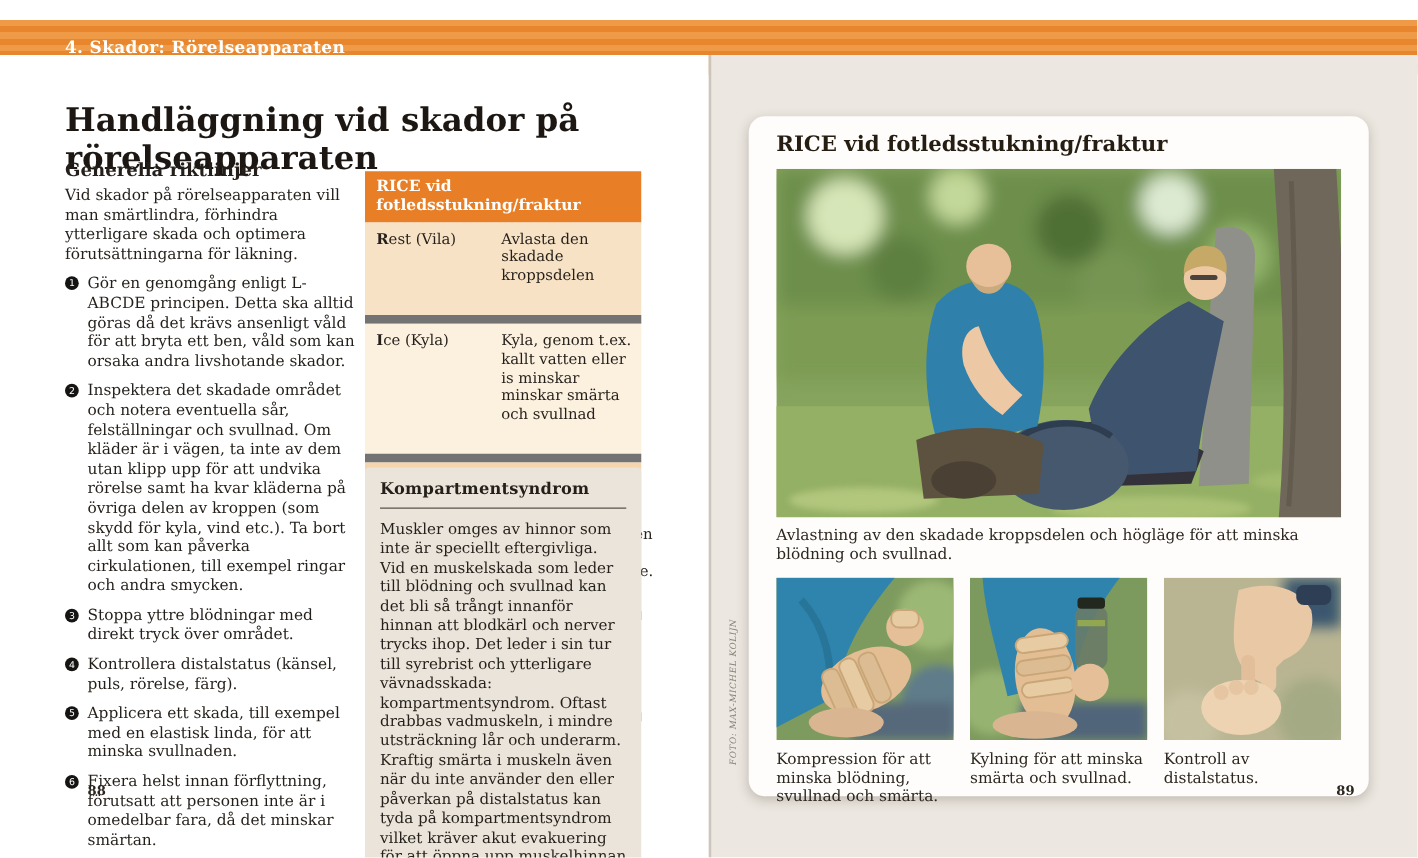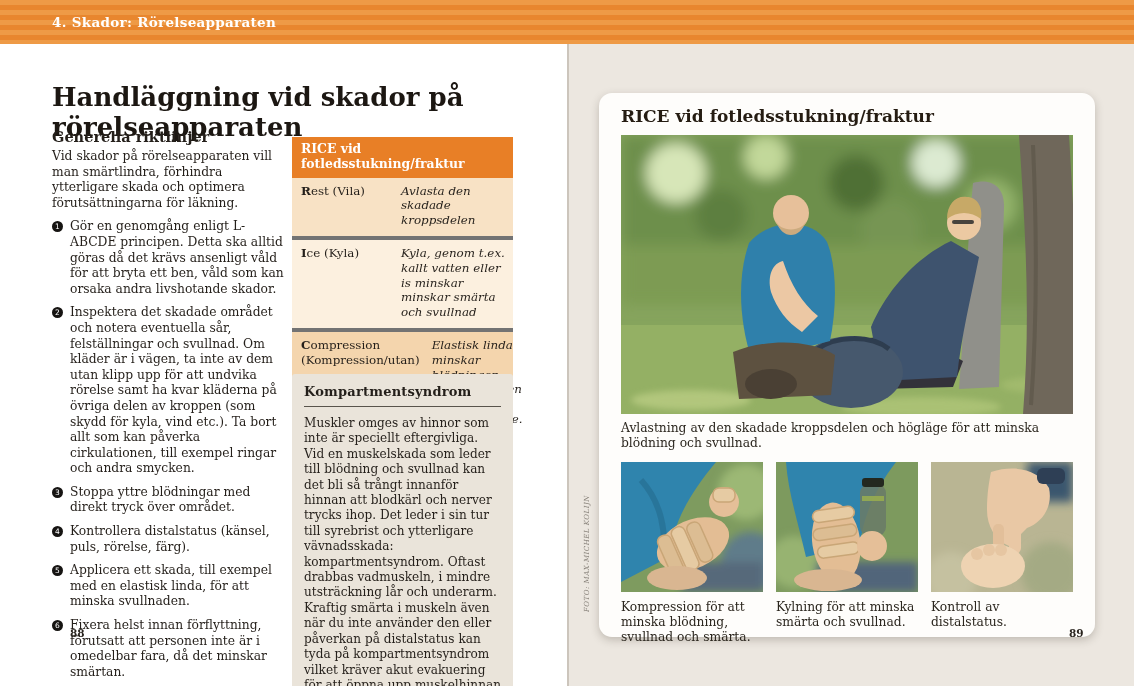--- a/index.html
+++ b/index.html
@@ -1,20 +1,20 @@
 <!DOCTYPE html>
 <html><head>
 <meta charset="utf-8">
 <style>
   html,body{margin:0;padding:0;background:#ffffff;}
   .stage{position:relative;width:1134px;height:686px;overflow:hidden;
          font-family:"DejaVu Serif",serif;color:#241f1a;}
 
   
-  .band{position:absolute;left:0;top:0;width:1134px;height:44px;
+  .band{position:absolute;left:0;top:16px;width:1134px;height:44px;
         background:repeating-linear-gradient(180deg,#ee9a46 0 5px,#e8862e 5px 10px);}
   .band-title{position:absolute;left:52px;top:0;line-height:44px;
         color:#ffffff;font-weight:700;font-size:13.5px;letter-spacing:.3px;}
 
   
   .page-left{position:absolute;left:0;top:44px;width:567px;height:642px;background:#ffffff;}
   .page-right{position:absolute;left:567px;top:44px;width:567px;height:642px;
         background:#ece7e0;border-left:2px solid #ccc5bc;}
 
   
@@ -26,27 +26,27 @@
   .col-left p{margin:0 0 8px 0;}
   .step{display:flex;gap:7px;margin:0 0 8px 0;}
   .badge{flex:0 0 auto;width:11px;height:11px;margin-top:2px;border-radius:50%;
         background:#161412;color:#ffffff;font-family:"DejaVu Sans",sans-serif;
         font-size:7.5px;line-height:11px;text-align:center;}
 
   
   .rice-table{position:absolute;left:292px;top:93px;width:221px;font-size:11.9px;line-height:14.8px;}
   .rt-head{background:#e87f26;color:#ffffff;font-weight:700;font-size:12.4px;
         padding:5px 9px 6px 9px;}
-  .rt-row{display:flex;border-bottom:4px solid #737373;}
+  .rt-row{display:flex;border-bottom:7px solid #737373;}
   .rt-row.r1{background:#f8e2c5;}
   .rt-row.r2{background:#fcf0df;}
   .rt-row.r3{background:#f4d5ad;}
   .rt-row.r4{background:#f9e6cb;}
   .rt-term{flex:0 0 88px;padding:6px 4px 8px 9px;}
-  .rt-desc{flex:1;padding:6px 8px 8px 8px;font-style:italic;}
+  .rt-desc{flex:1;padding:6px 8px 24px 8px;}
   .t-init{font-weight:700;}
 
   
   .kbox{position:absolute;left:292px;top:330px;width:221px;box-sizing:border-box;
         background:#eae4da;border-radius:3px;padding:10px 12px 12px 12px;}
   .kbox-title{font-weight:700;font-size:13px;letter-spacing:.2px;}
   .kbox-rule{border-top:1px solid #59544c;margin:7px 0 9px 0;}
   .kbox-body{margin:0;font-size:12.1px;line-height:15.4px;}
 
   .pagenum{position:absolute;font-size:10.5px;font-weight:700;color:#2a251f;}

